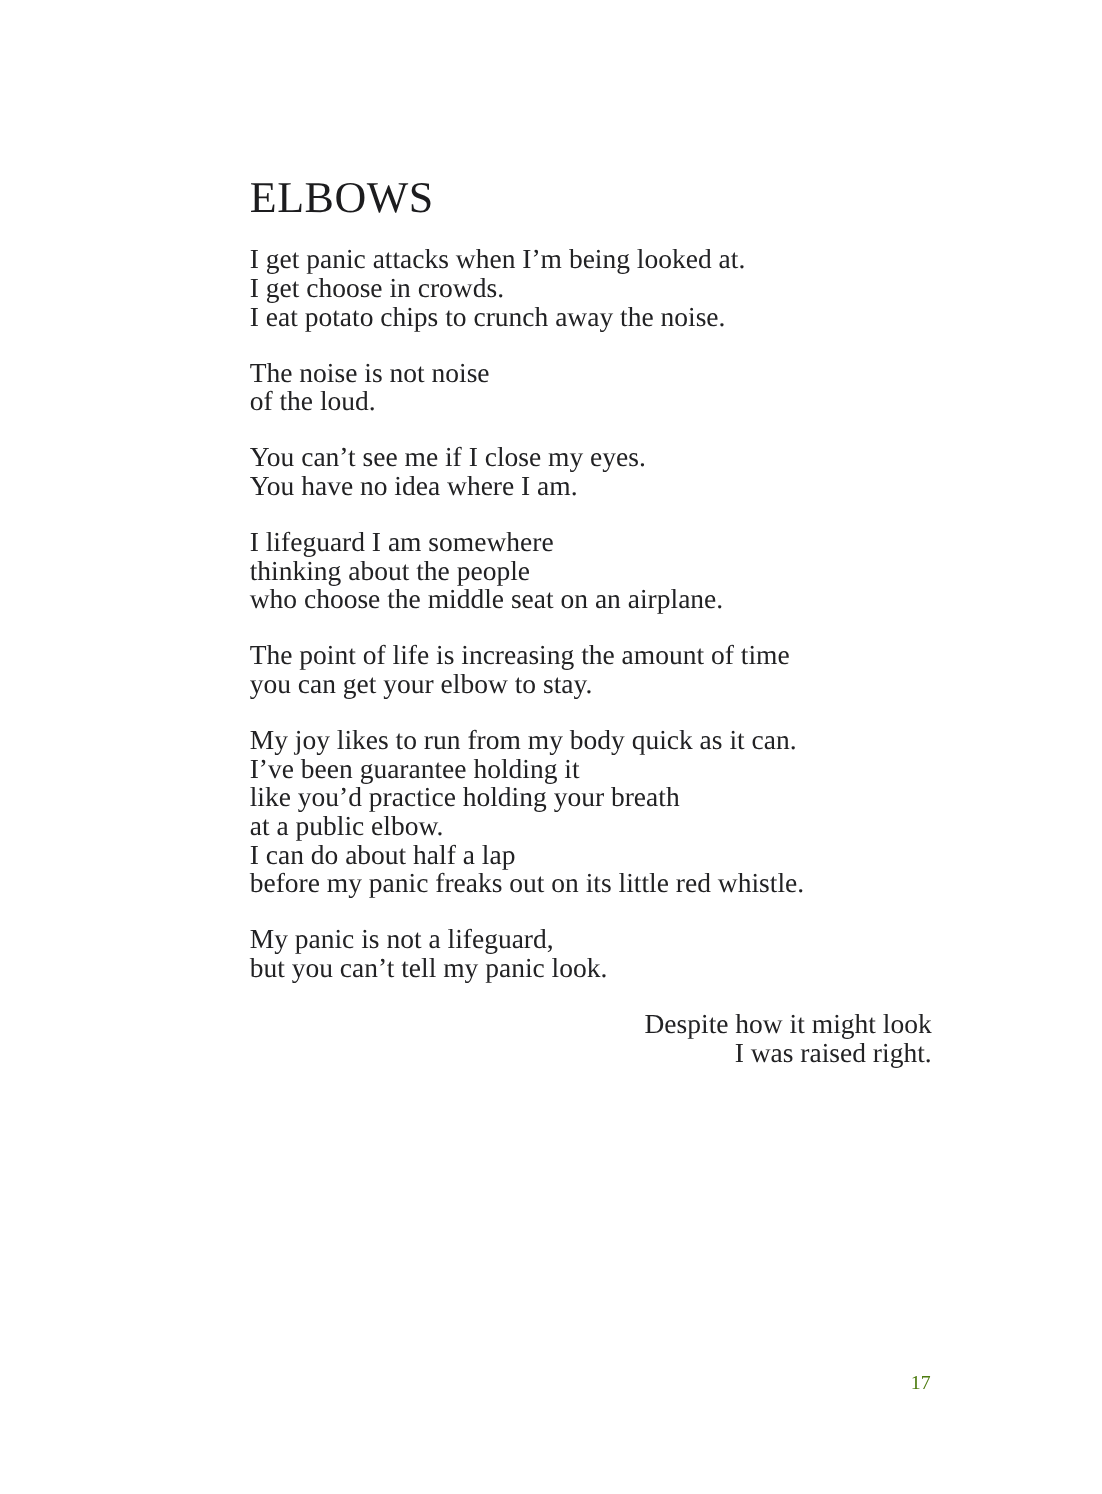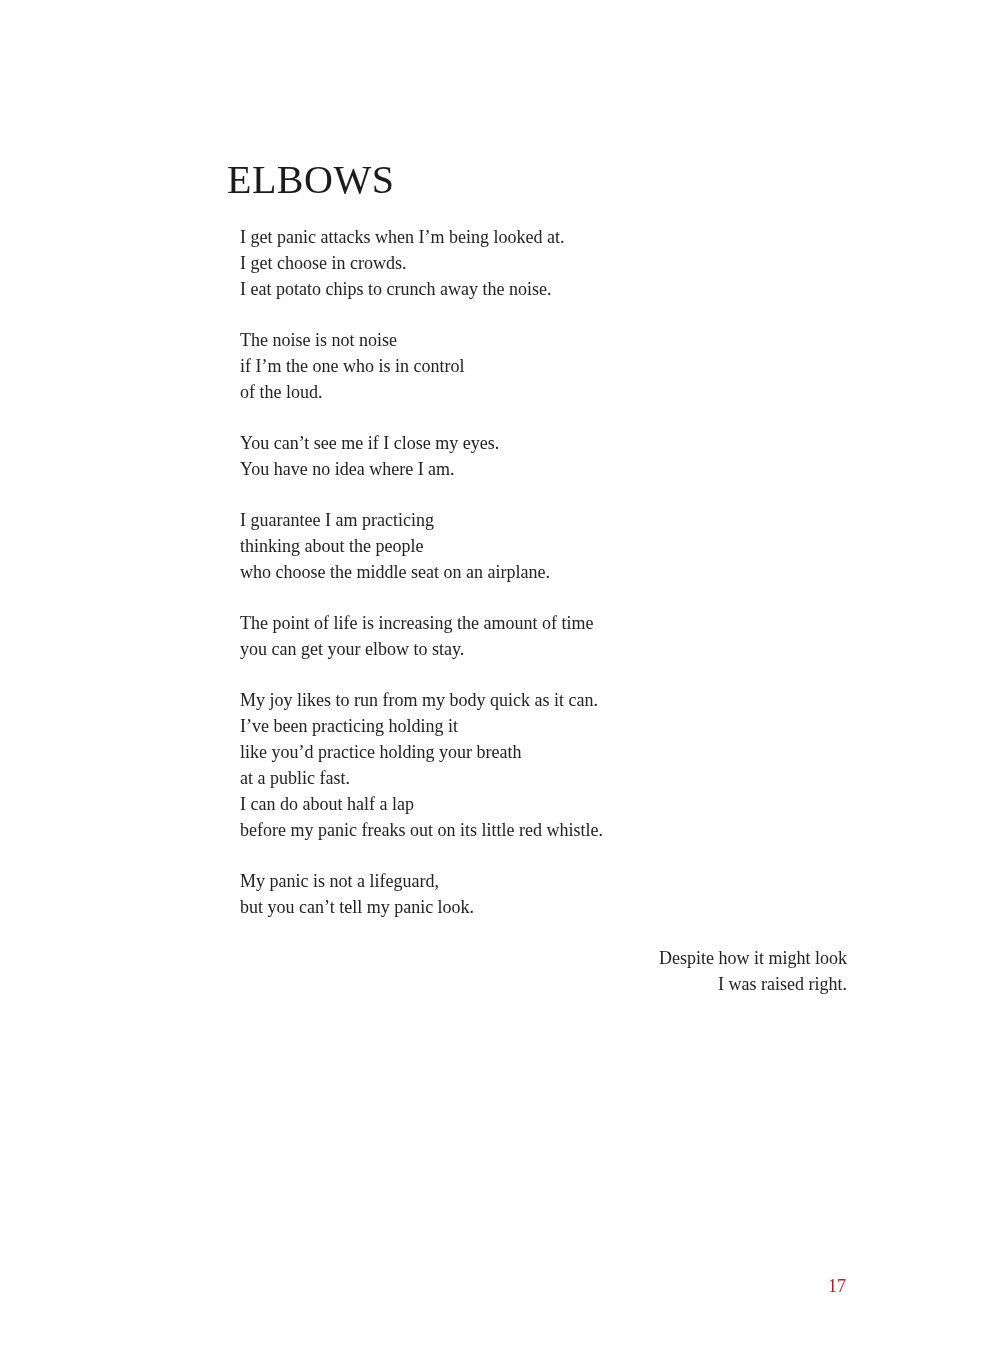--- a/index.html
+++ b/index.html
@@ -24,79 +24,77 @@
   }
   .poem-title {
     font-size: 40px;
     line-height: 44px;
     font-weight: 400;
     letter-spacing: 0.5px;
     margin: 0 0 22px 0;
     color: #1c1c1e;
   }
   .poem-body {
-    font-size: 18px;
-    margin-left: 13px;
+    font-size: 25px;
   }
   .stanza {
     margin: 0 0 25px 0;
   }
   .stanza:last-child {
     margin-bottom: 0;
     text-align: right;
   }
   .poem-line {
     line-height: 26px;
     white-space: nowrap;
     color: #222224;
   }
   .page-number {
     position: absolute;
     left: 828px;
-    top: 1275px;
+    top: 1246px;
     font-size: 18px;
     line-height: 22px;
-    color: #b91c1c;
+    color: #4d7c0f;
   }
 </style>
 </head>
 <body>
 
 <div class="page">
   <div class="content">
     <h1 class="poem-title">ELBOWS</h1>
     <div class="poem-body">
         <div class="stanza">
           <div class="poem-line">I get panic attacks when I’m being looked at.</div>
           <div class="poem-line">I get choose in crowds.</div>
           <div class="poem-line">I eat potato chips to crunch away the noise.</div>
         </div>
         <div class="stanza">
           <div class="poem-line">The noise is not noise</div>
-          <div class="poem-line">if I’m the one who is in control</div>
           <div class="poem-line">of the loud.</div>
         </div>
         <div class="stanza">
           <div class="poem-line">You can’t see me if I close my eyes.</div>
           <div class="poem-line">You have no idea where I am.</div>
         </div>
         <div class="stanza">
-          <div class="poem-line">I guarantee I am practicing</div>
+          <div class="poem-line">I lifeguard I am somewhere</div>
           <div class="poem-line">thinking about the people</div>
           <div class="poem-line">who choose the middle seat on an airplane.</div>
         </div>
         <div class="stanza">
           <div class="poem-line">The point of life is increasing the amount of time</div>
           <div class="poem-line">you can get your elbow to stay.</div>
         </div>
         <div class="stanza">
           <div class="poem-line">My joy likes to run from my body quick as it can.</div>
-          <div class="poem-line">I’ve been practicing holding it</div>
+          <div class="poem-line">I’ve been guarantee holding it</div>
           <div class="poem-line">like you’d practice holding your breath</div>
-          <div class="poem-line">at a public fast.</div>
+          <div class="poem-line">at a public elbow.</div>
           <div class="poem-line">I can do about half a lap</div>
           <div class="poem-line">before my panic freaks out on its little red whistle.</div>
         </div>
         <div class="stanza">
           <div class="poem-line">My panic is not a lifeguard,</div>
           <div class="poem-line">but you can’t tell my panic look.</div>
         </div>
         <div class="stanza">
           <div class="poem-line">Despite how it might look</div>
           <div class="poem-line">I was raised right.</div>

